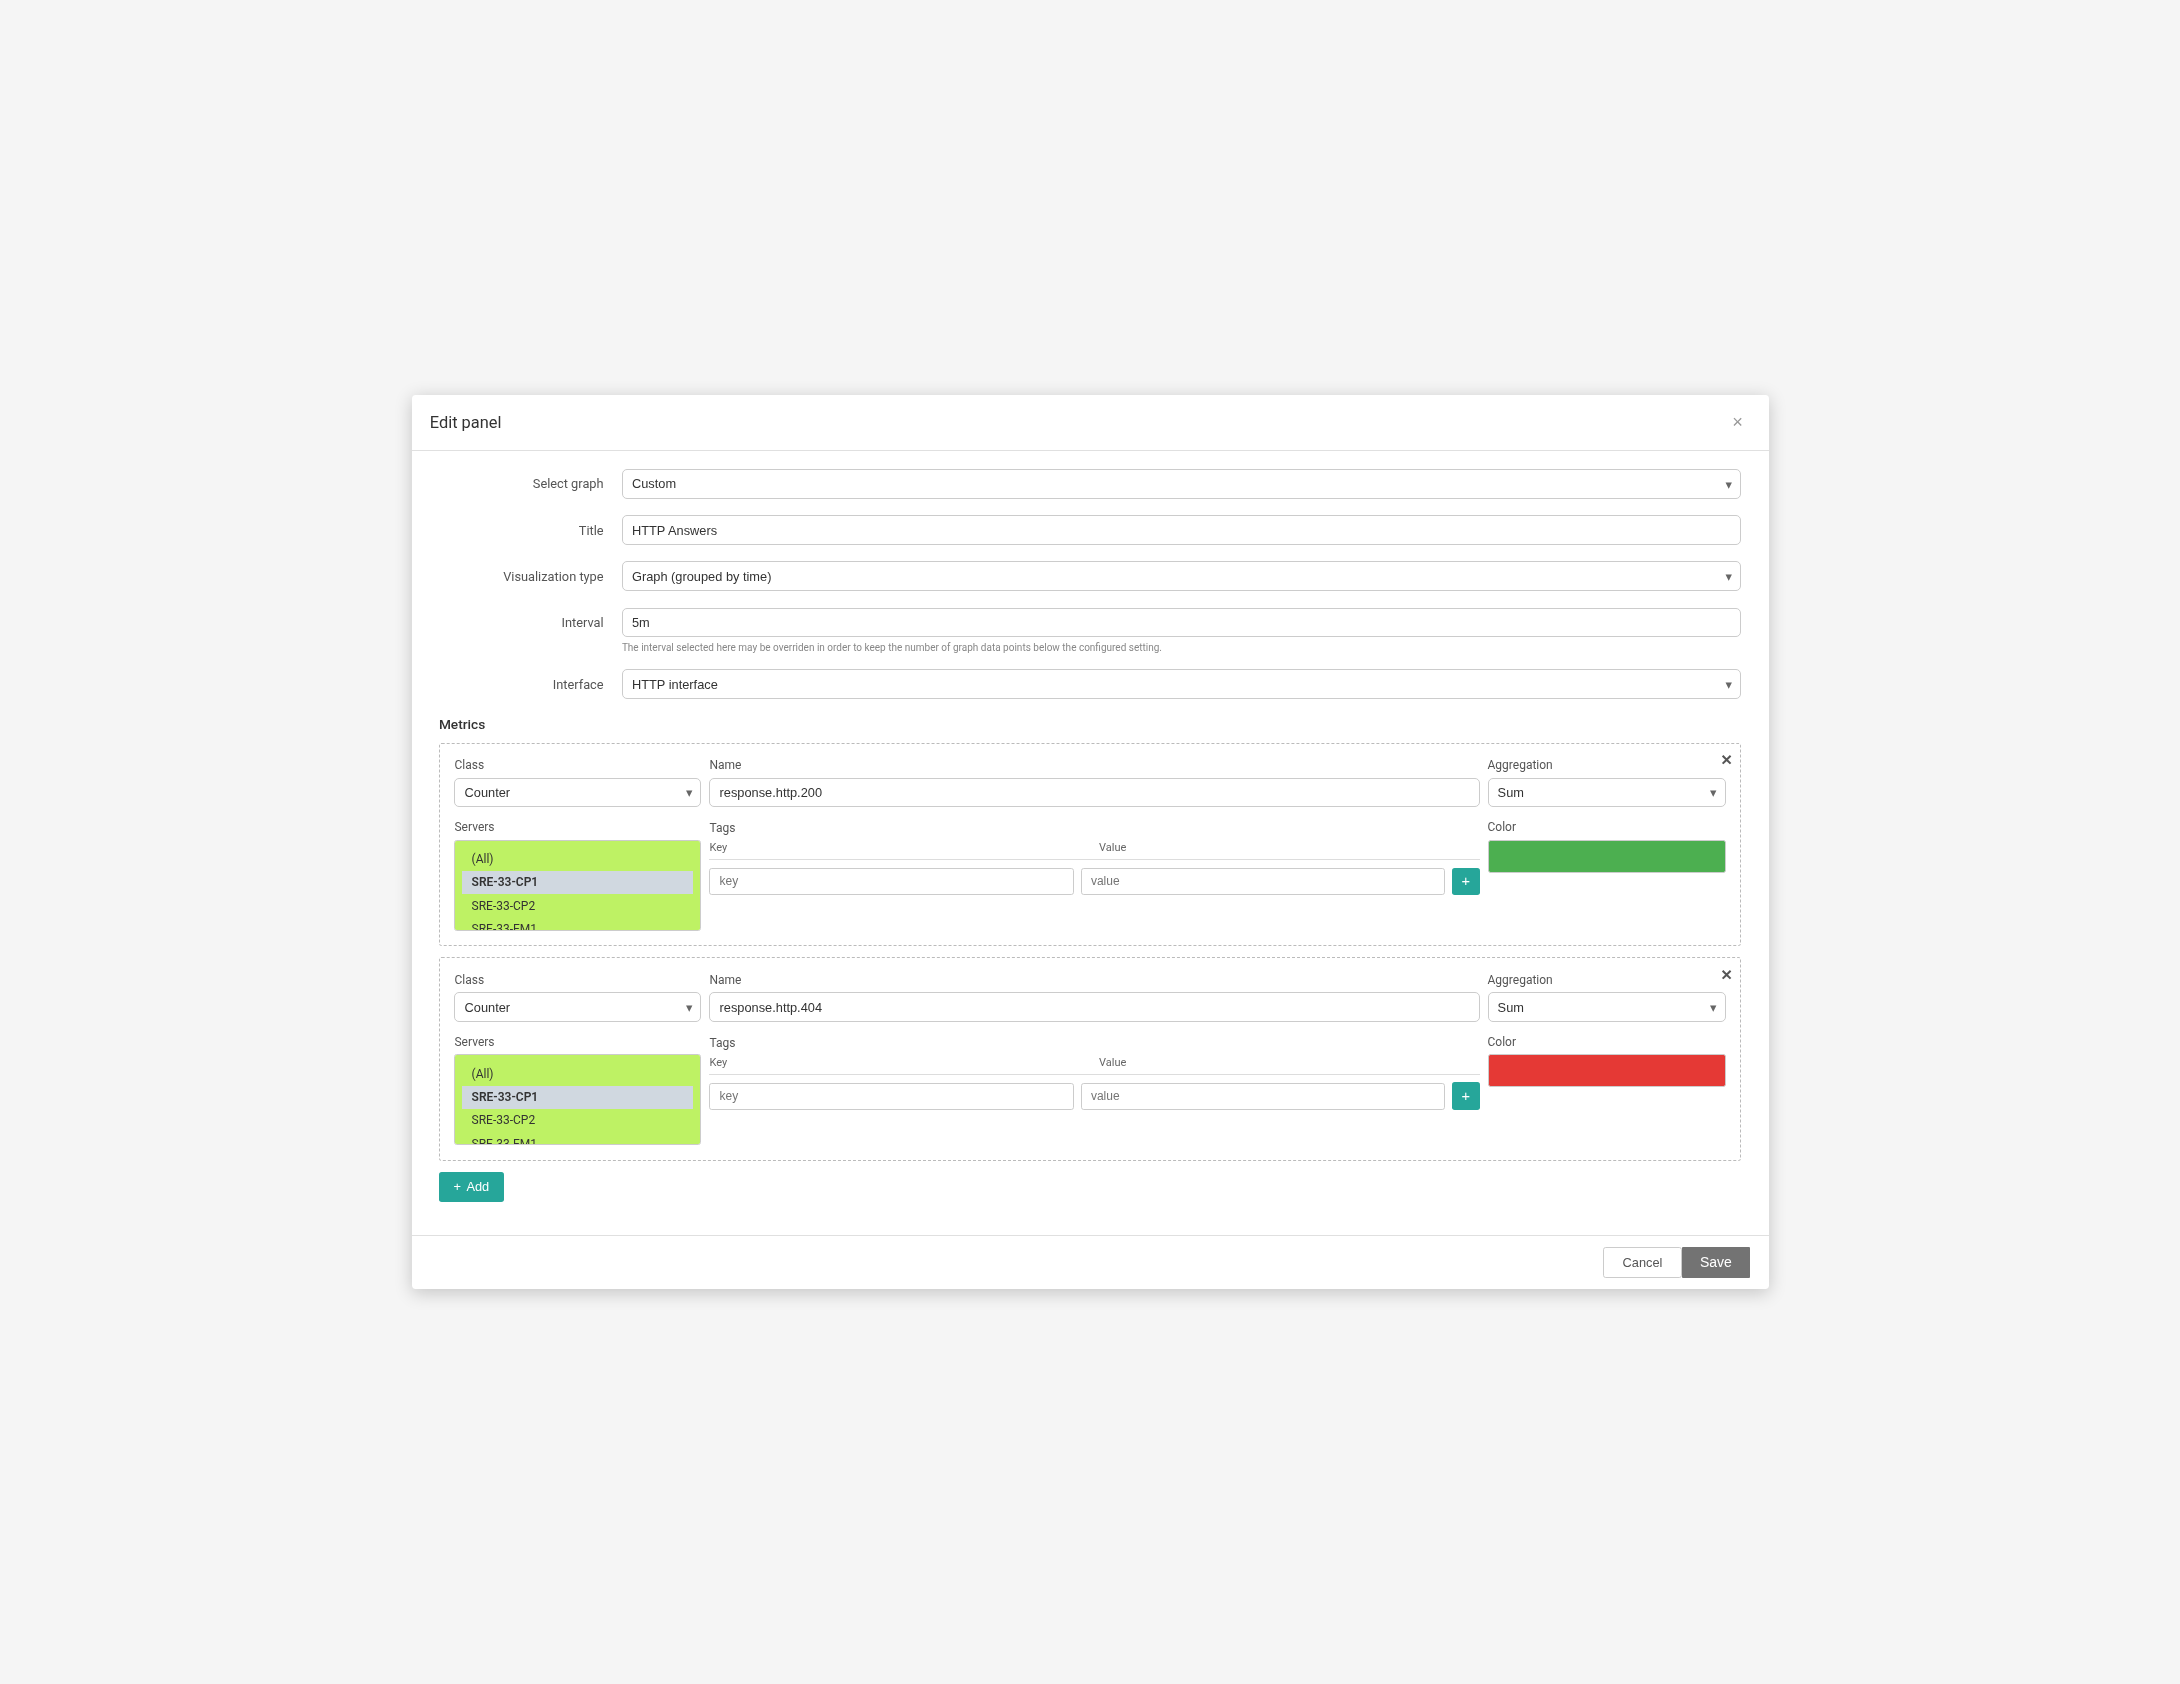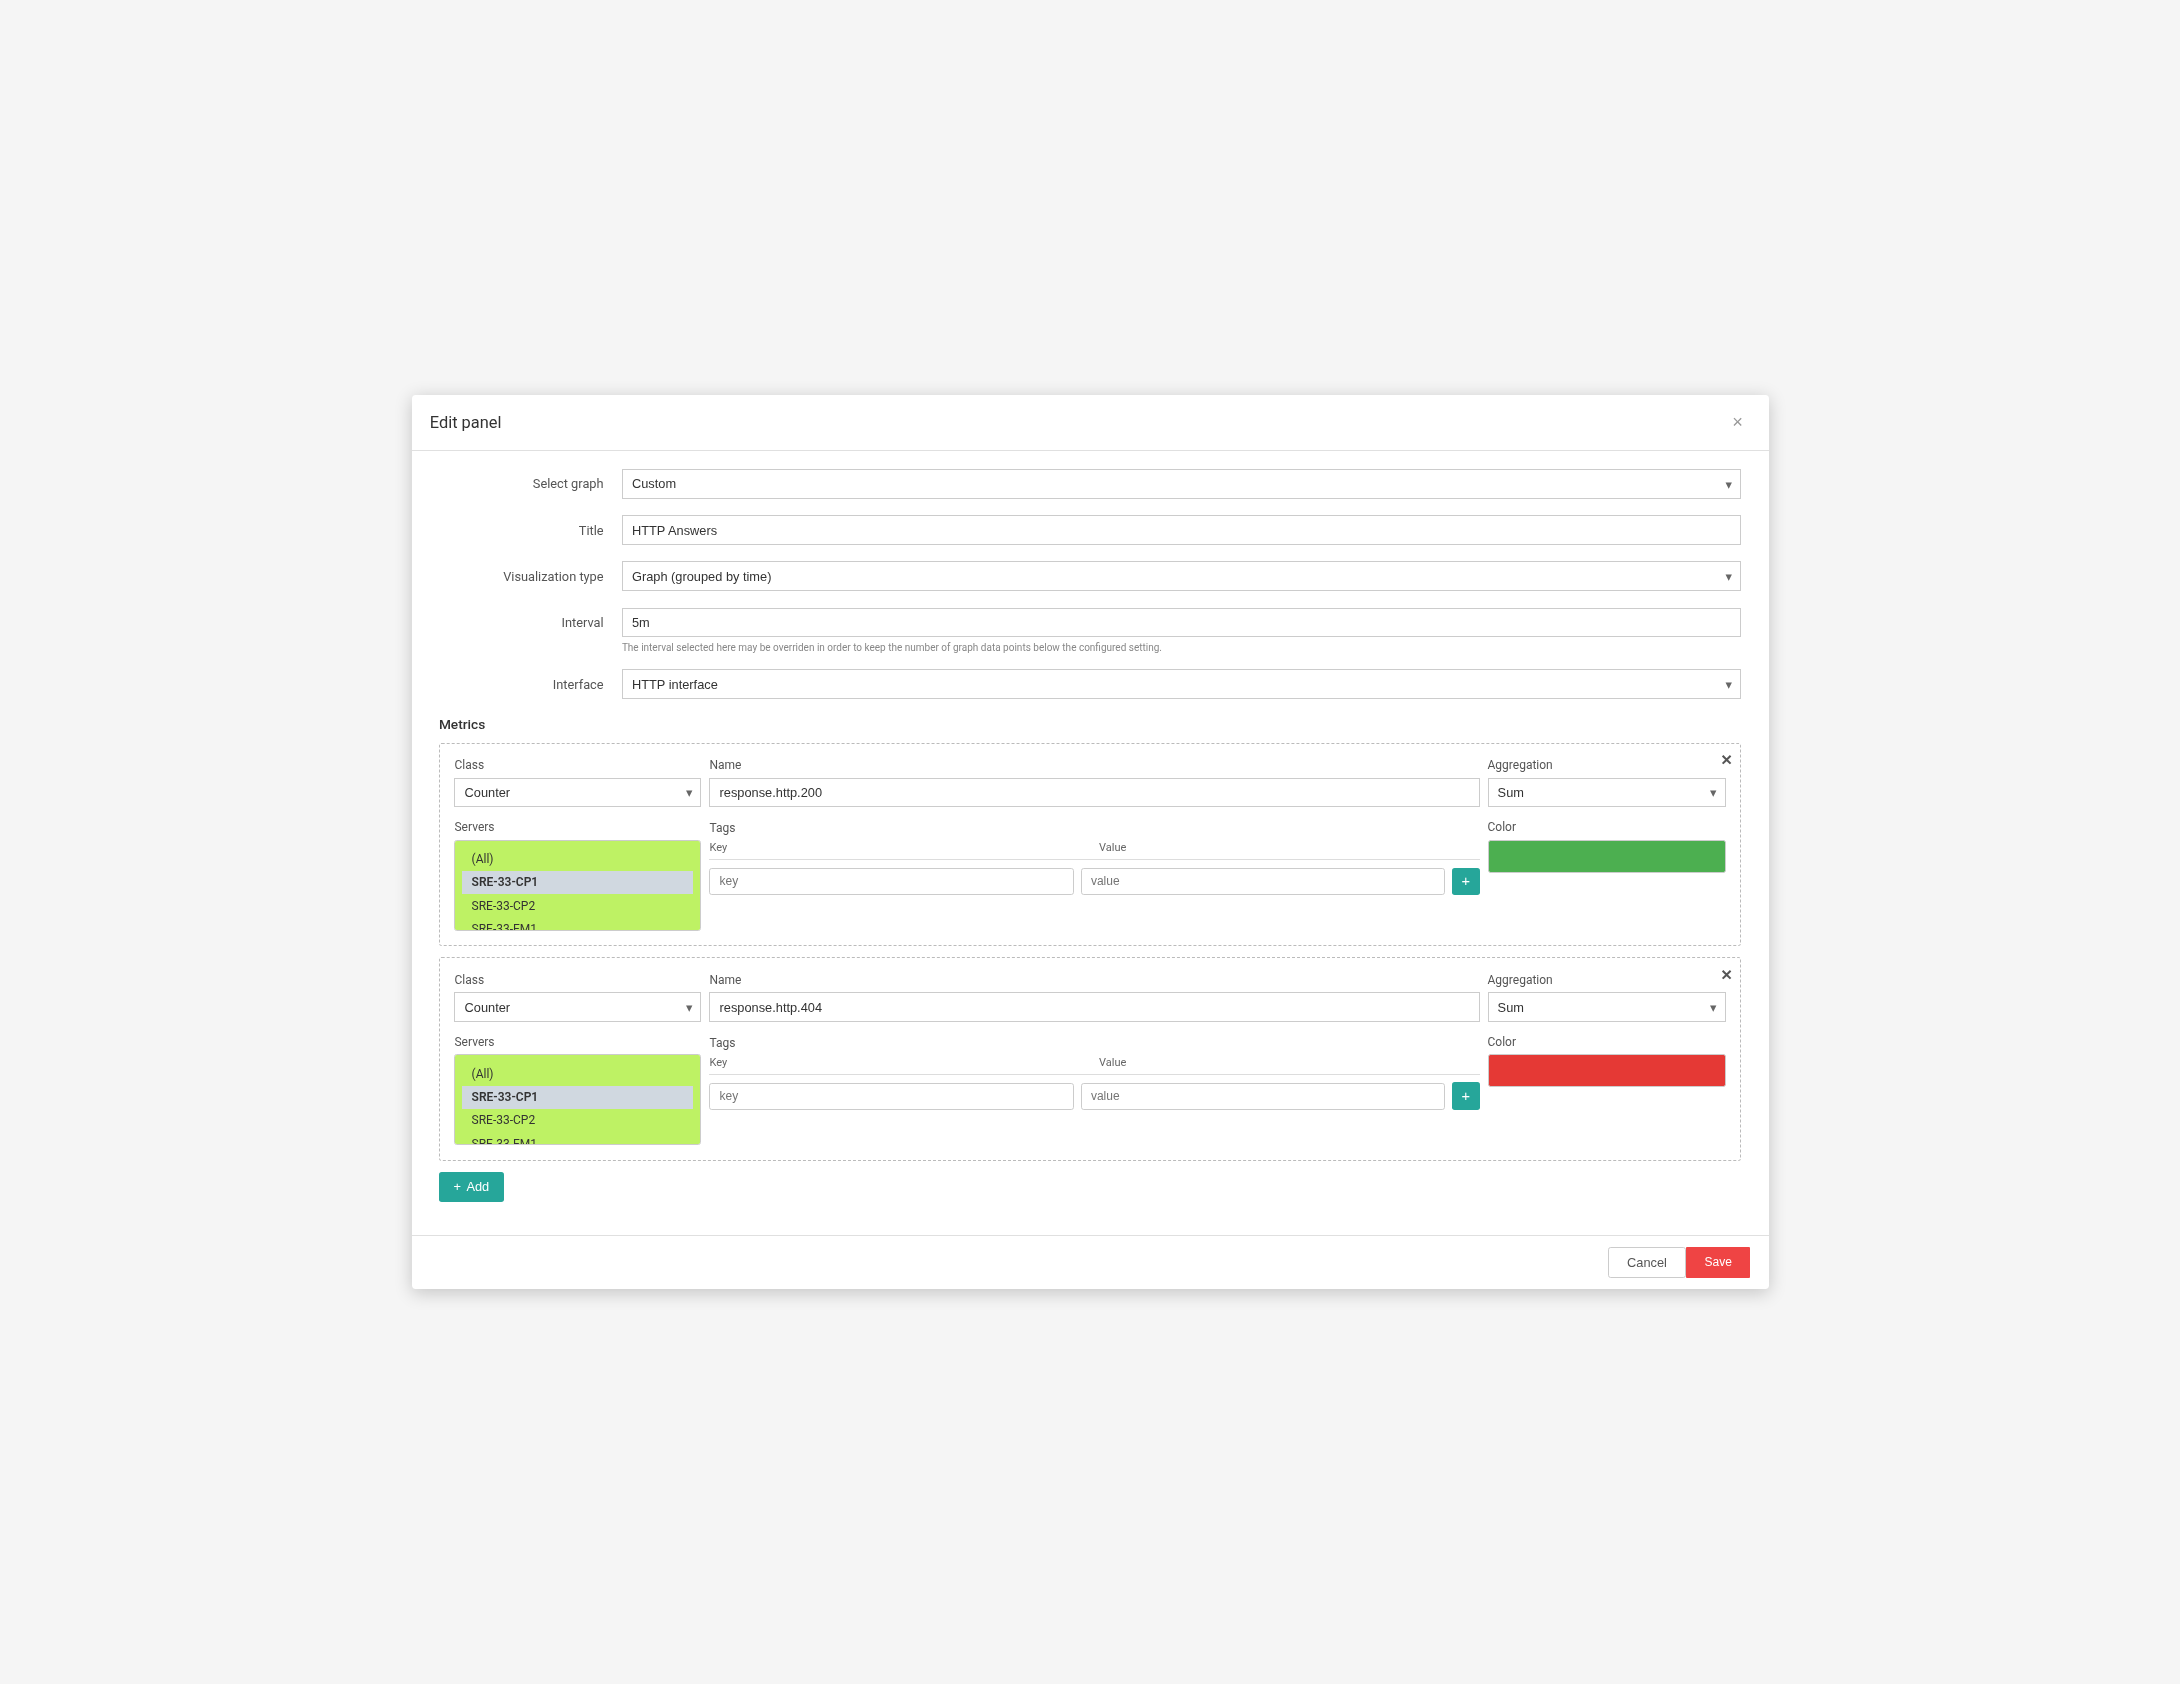--- a/index.html
+++ b/index.html
@@ -59,21 +59,21 @@
       color: #555;
       font-size: 12.8px;
     }
     .form-control-wrap {
       flex: 1;
     }
     .form-select, .form-input {
       width: 100%;
       padding: 6.4px 9.1px;
       border: 0.9px solid #ccc;
-      border-radius: 0;
+      border-radius: 5px;
       font-size: 12.8px;
       color: #333;
       background: #fff;
       appearance: none;
       -webkit-appearance: none;
     }
     .form-select-wrap {
       position: relative;
       width: 100%;
     }
@@ -239,25 +239,25 @@
     .btn-cancel {
       background: #fff;
       border: 0.9px solid #ccc;
       border-radius: 2.7px;
       padding: 7.3px 18.3px;
       font-size: 12.8px;
       color: #555;
       cursor: pointer;
     }
     .btn-save {
-      background: #ef4444;
+      background: #737373;
       border: none;
       border-radius: 1px;
       padding: 7.3px 18.3px;
-      font-size: 12px;
+      font-size: 14px;
       color: #fff;
       cursor: pointer;
     }
   </style>
 </head>
 <body>
 
 <div class="modal">
   <div class="modal-header">
     <span class="modal-title">Edit panel</span>

